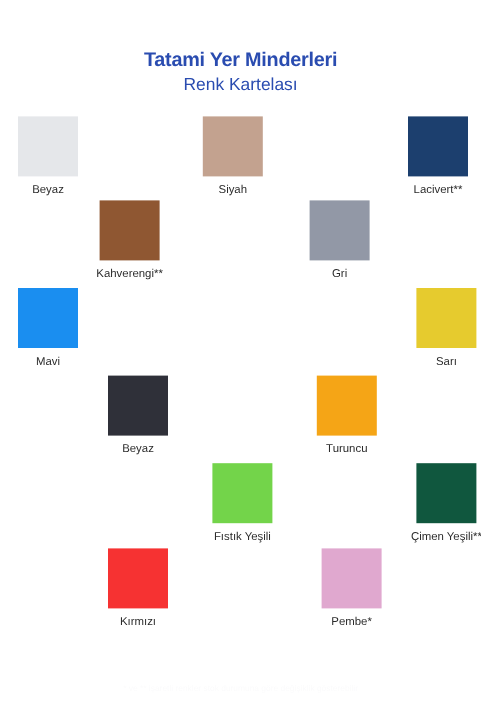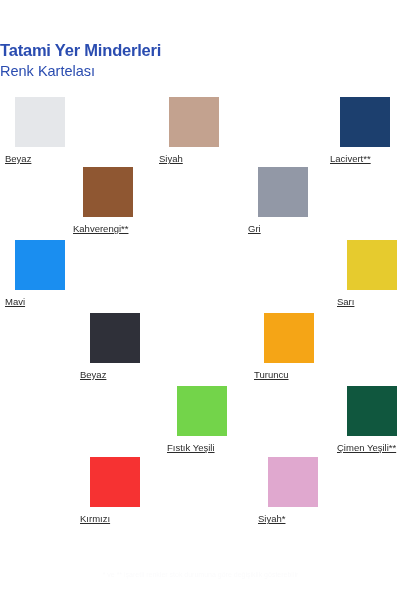--- a/index.html
+++ b/index.html
@@ -20,20 +20,21 @@
     inset: 0;
     background: #ffffff;
   }
 
   
   #header {
     position: absolute;
     top: 40px;
     left: 0;
     width: 401px;
+    text-align: center;
   }
   #title {
     font-size: 16.5px;
     font-weight: bold;
     letter-spacing: -0.2px;
     line-height: 20px;
     color: #2a4cb0;
     white-space: nowrap;
   }
   #subtitle {
@@ -58,25 +59,25 @@
     width: 70px;
   }
   .swatch-chip {
     width: 50px;
     height: 50px;
     margin: 0 auto;
     display: block;
   }
   .swatch-label {
     margin-top: 6px;
+    text-align: center;
     font-size: 9.5px;
     line-height: 12px;
     color: #2b2b2b;
     white-space: nowrap;
-    text-decoration: underline;
   }
 
   
   #footnote {
     position: absolute;
     top: 570px;
     left: 0;
     width: 401px;
     text-align: center;
     font-size: 7px;
@@ -139,19 +140,19 @@
       <div class="swatch-cell" style="left: 337px; top: 386px;">
         <div class="swatch-chip" style="background: rgb(16, 87, 62);"></div>
         <div class="swatch-label">Çimen Yeşili**</div>
       </div>
       <div class="swatch-cell" style="left: 80px; top: 457px;">
         <div class="swatch-chip" style="background: rgb(246, 50, 50);"></div>
         <div class="swatch-label">Kırmızı</div>
       </div>
       <div class="swatch-cell" style="left: 258px; top: 457px;">
         <div class="swatch-chip" style="background: rgb(224, 168, 207);"></div>
-        <div class="swatch-label">Siyah*</div>
+        <div class="swatch-label">Pembe*</div>
       </div>
     </div>
 
   <div id="footnote">* ve ** işaretli renkler stok durumuna göre değişiklik gösterebilir</div>
 
 </div>
 
 </body></html>

